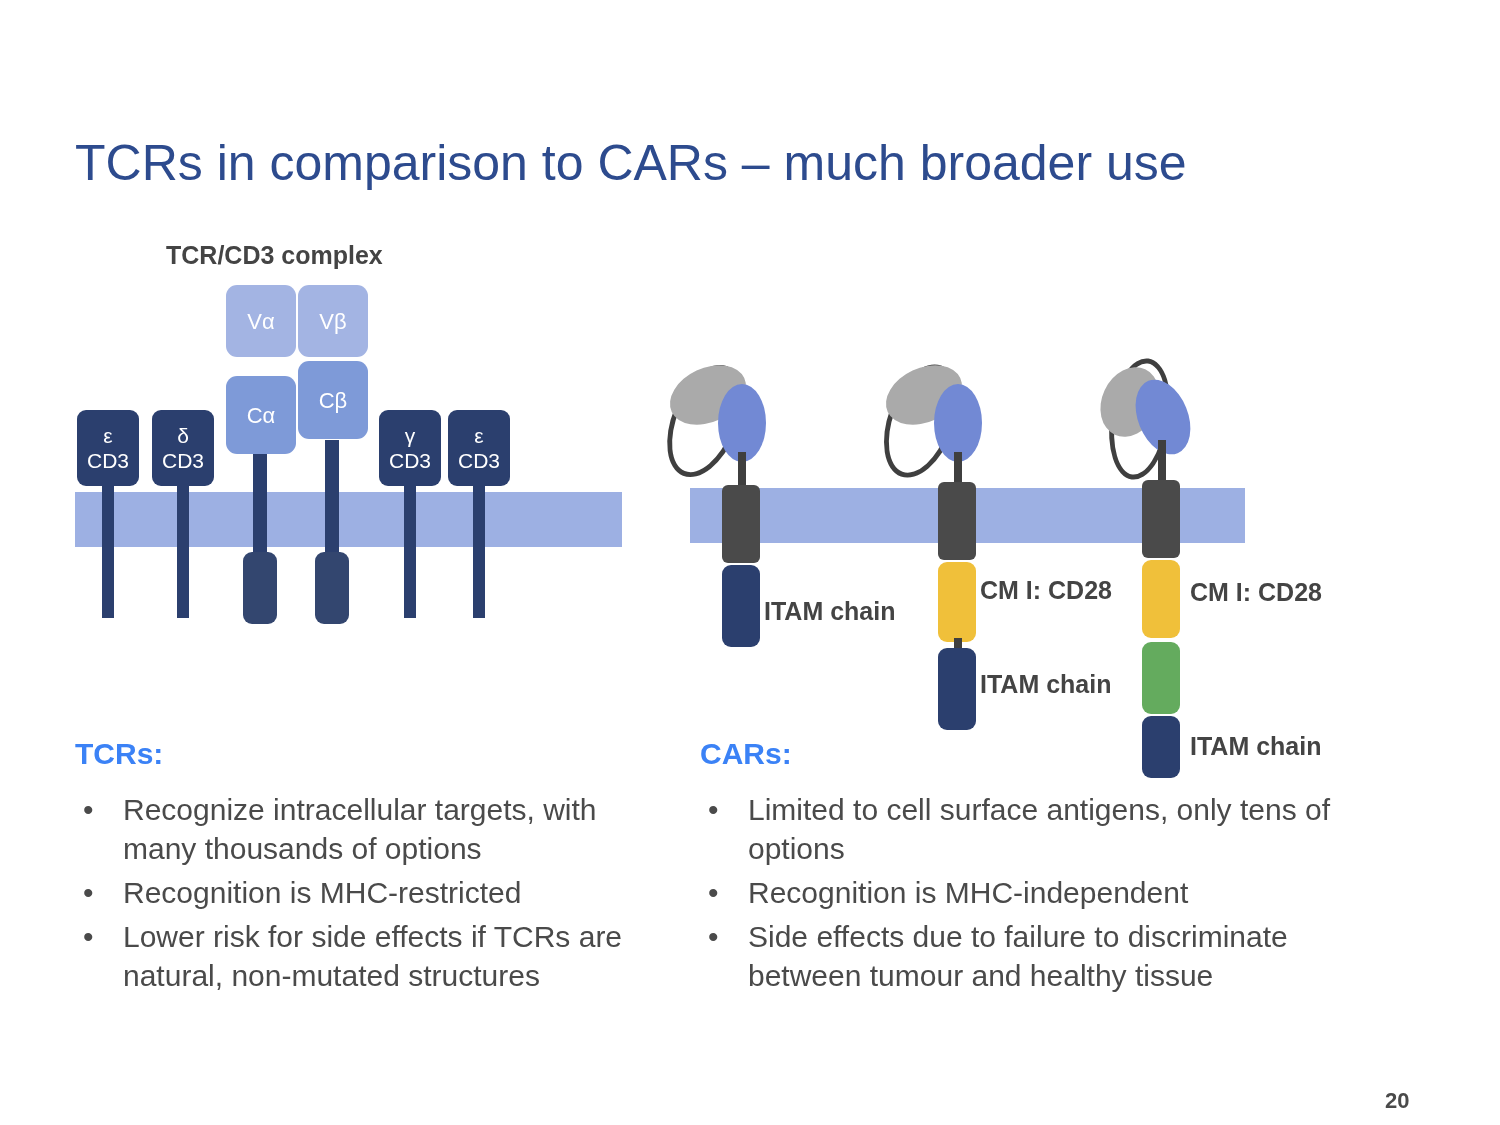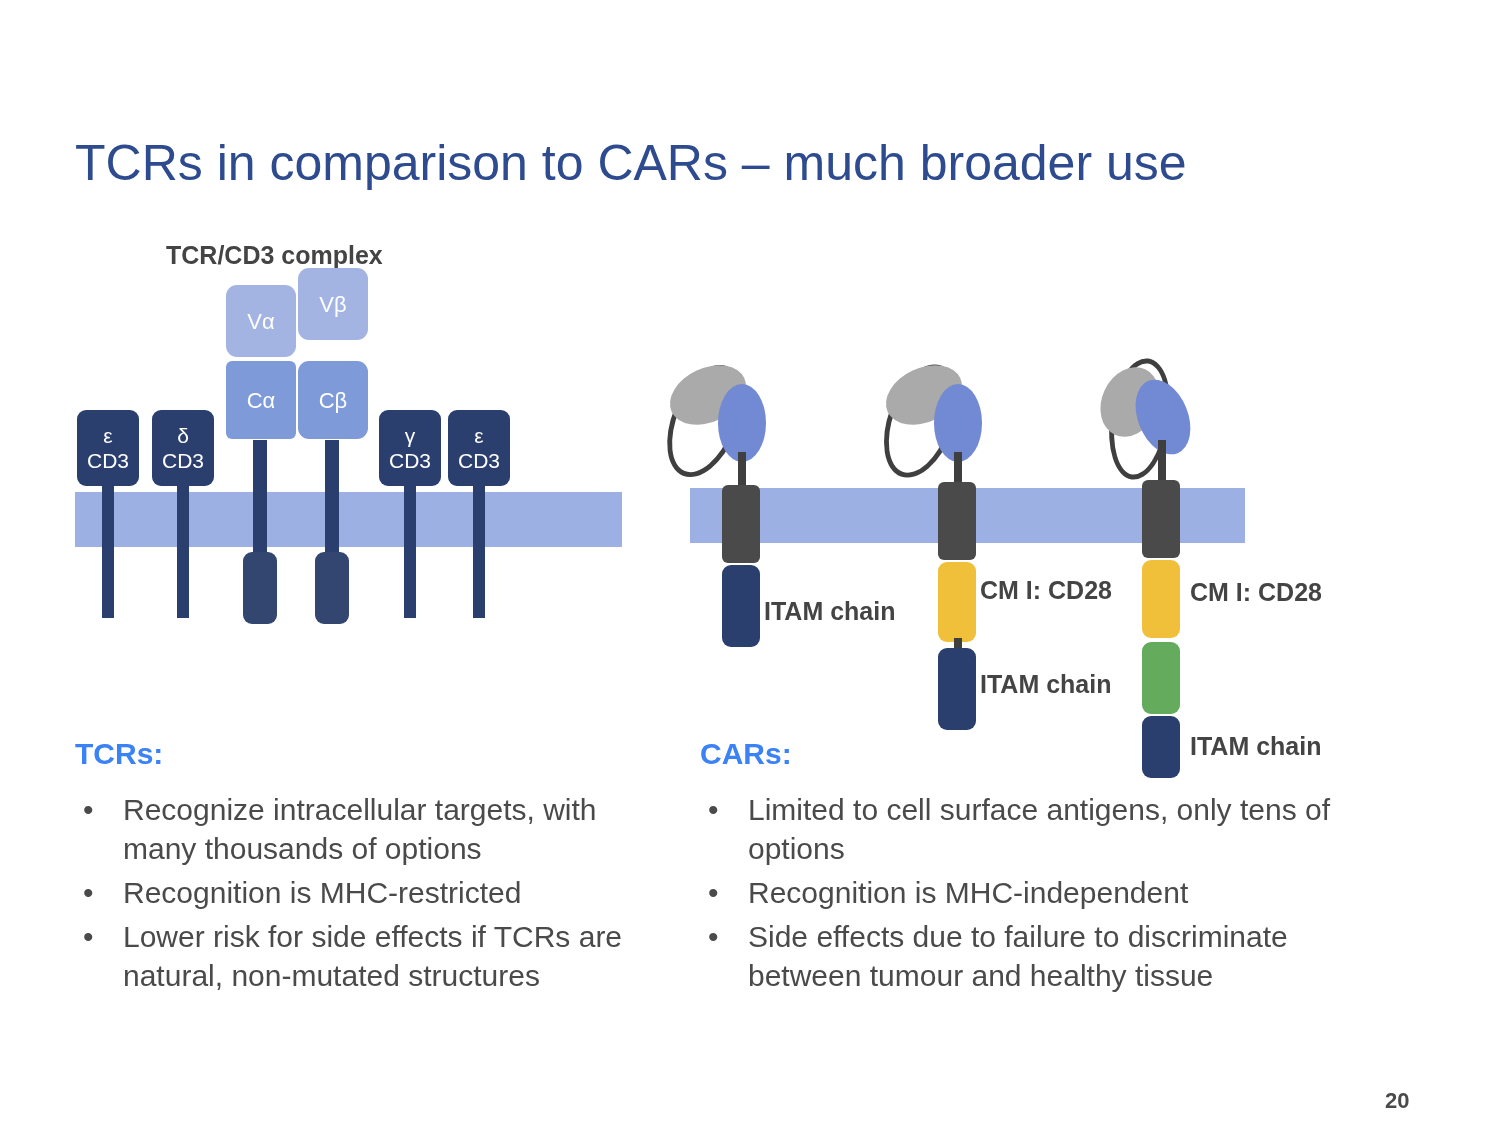--- a/index.html
+++ b/index.html
@@ -214,27 +214,27 @@
   <div class="domain-box cd3-box" style="left:152px; top:410px; width:62px; height:76px;">
     <span>δ</span>
     <span>CD3</span>
   </div>
 
   <div class="stem" style="left:253px; top:440px; width:14px; height:130px;"></div>
   <div class="tail-box" style="left:243px; top:552px; width:34px; height:72px;"></div>
   <div class="domain-box v-box" style="left:226px; top:285px; width:70px; height:72px;">
     <span>Vα</span>
   </div>
-  <div class="domain-box c-box" style="left:226px; top:361px; width:70px; height:78px;border-radius:6px;">
+  <div class="domain-box c-box" style="left:226px; top:376px; width:70px; height:78px;">
     <span>Cα</span>
   </div>
 
   <div class="stem" style="left:325px; top:440px; width:14px; height:130px;"></div>
   <div class="tail-box" style="left:315px; top:552px; width:34px; height:72px;"></div>
-  <div class="domain-box v-box" style="left:298px; top:268px; width:70px; height:72px;">
+  <div class="domain-box v-box" style="left:298px; top:285px; width:70px; height:72px;">
     <span>Vβ</span>
   </div>
   <div class="domain-box c-box" style="left:298px; top:361px; width:70px; height:78px;">
     <span>Cβ</span>
   </div>
 
   <div class="stem" style="left:404px; top:480px; width:12px; height:138px;"></div>
   <div class="domain-box cd3-box" style="left:379px; top:410px; width:62px; height:76px;">
     <span>γ</span>
     <span>CD3</span>

